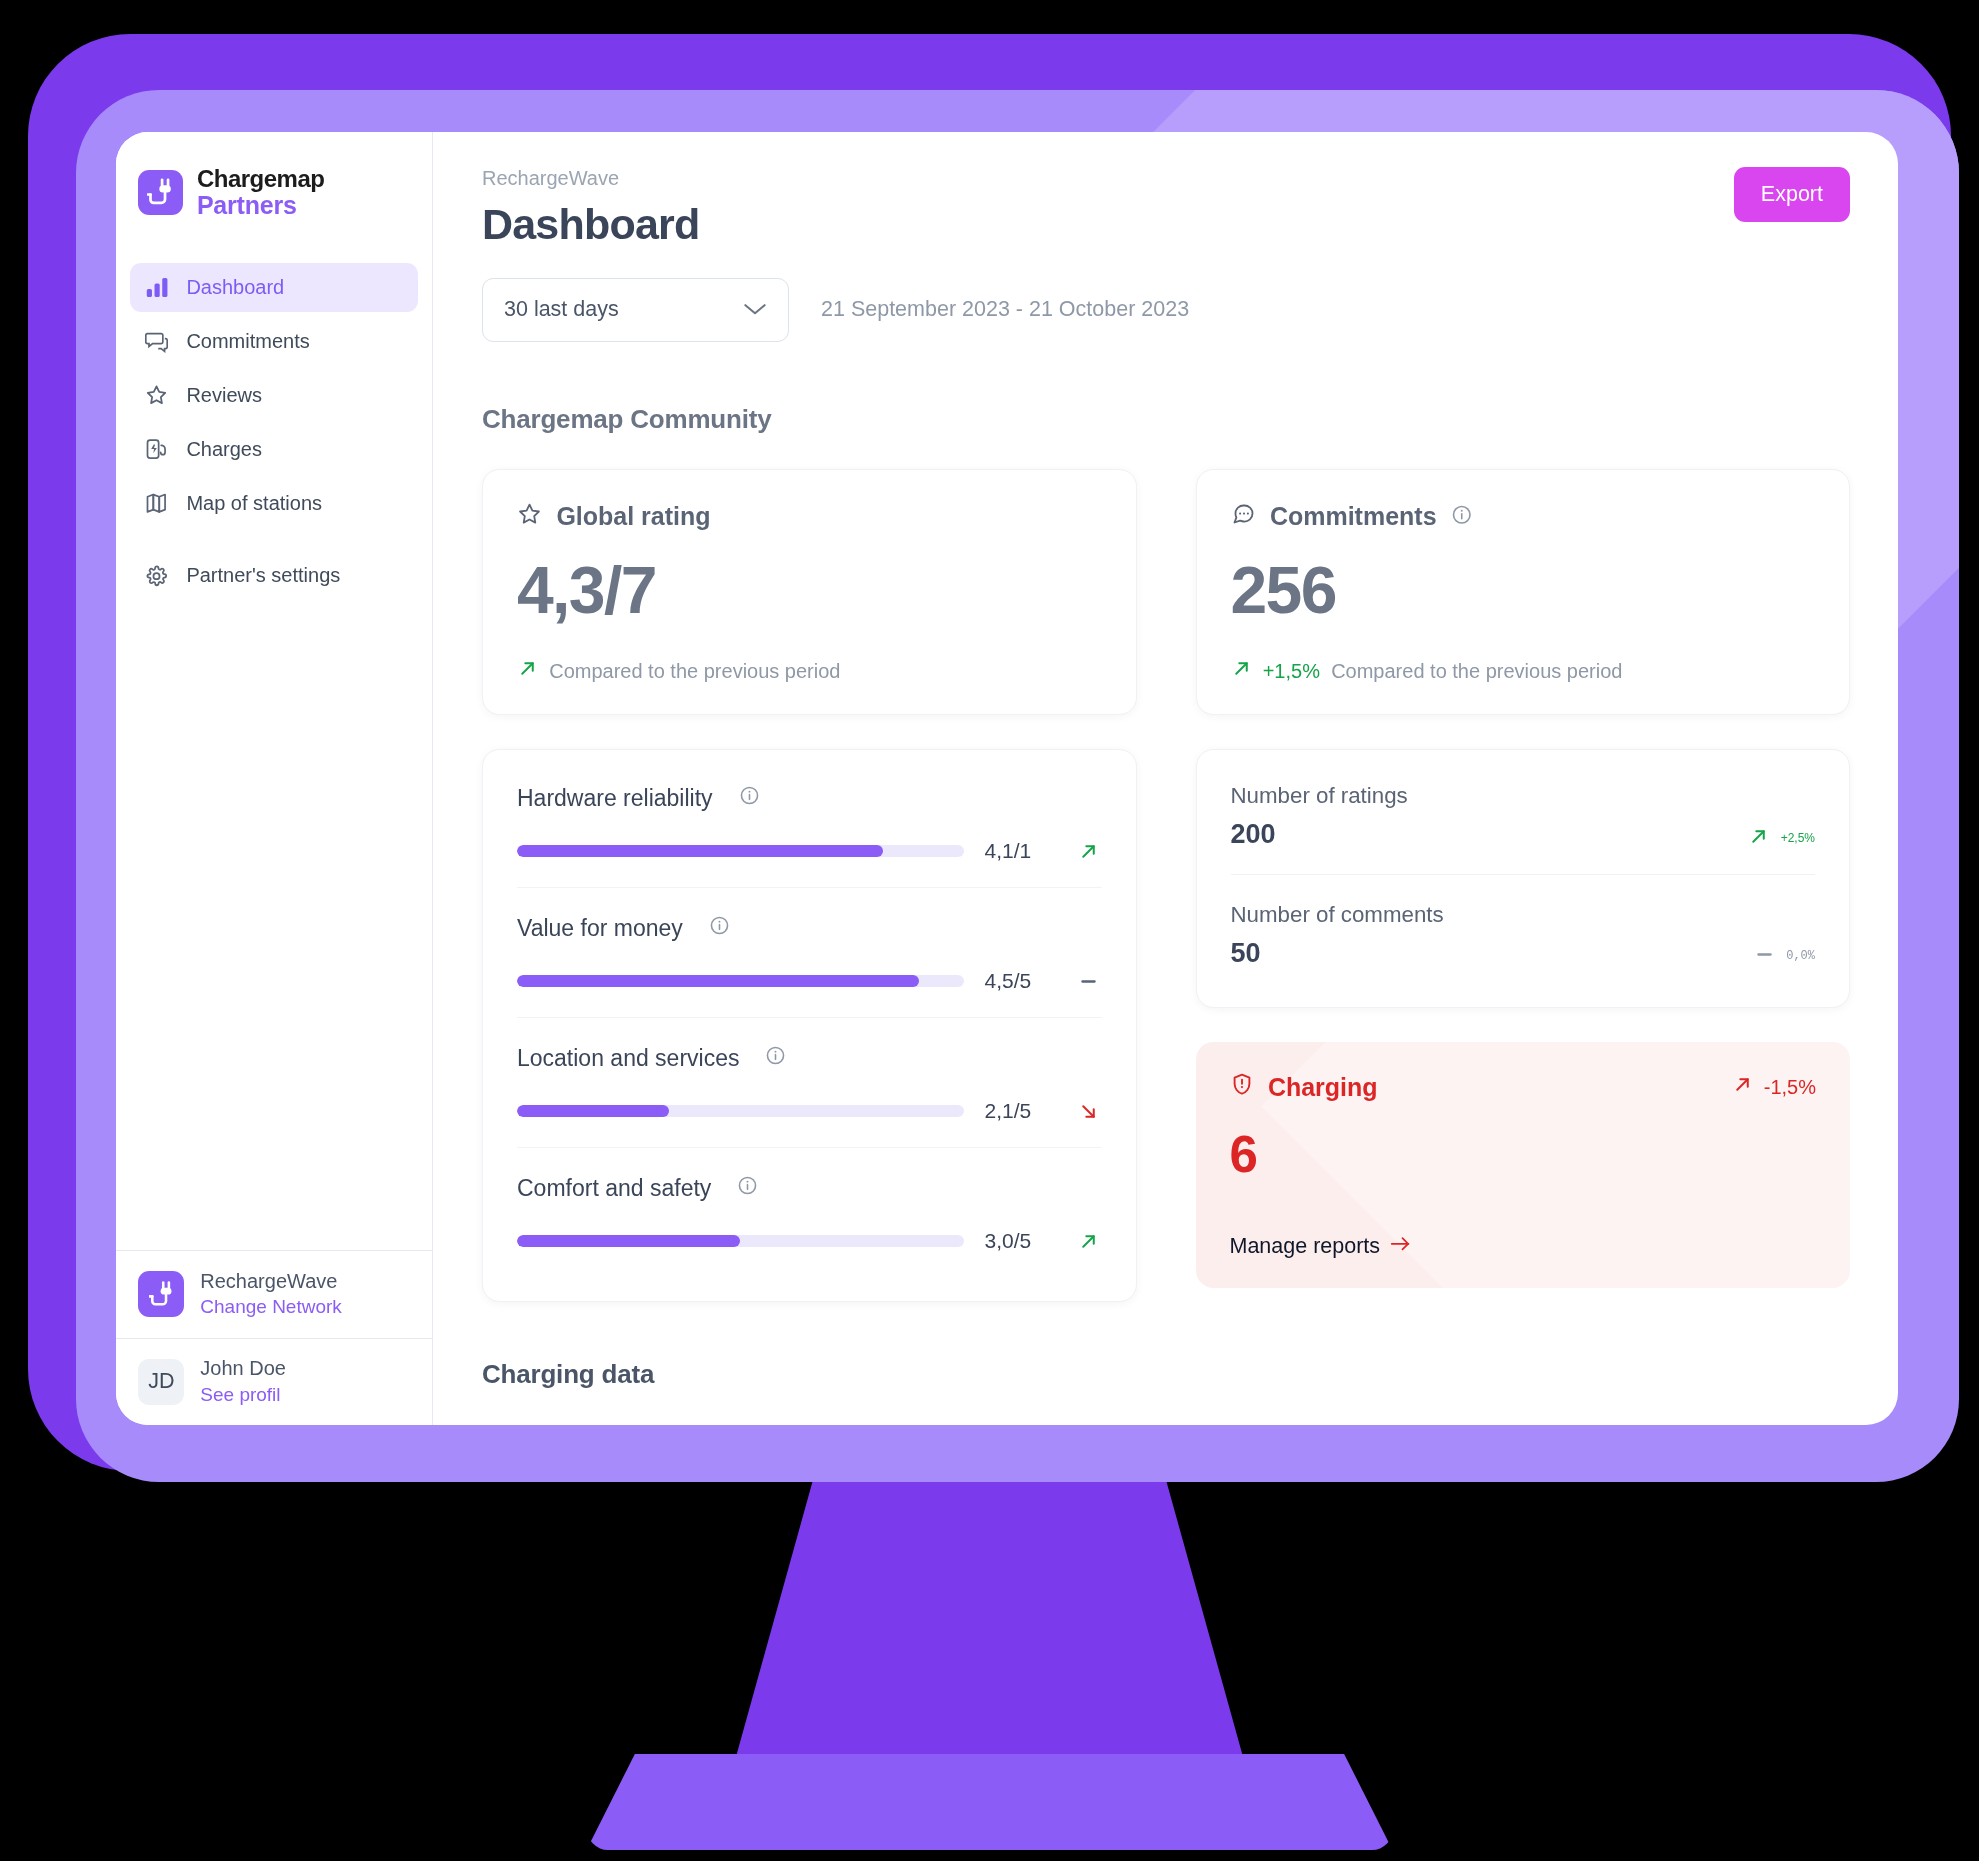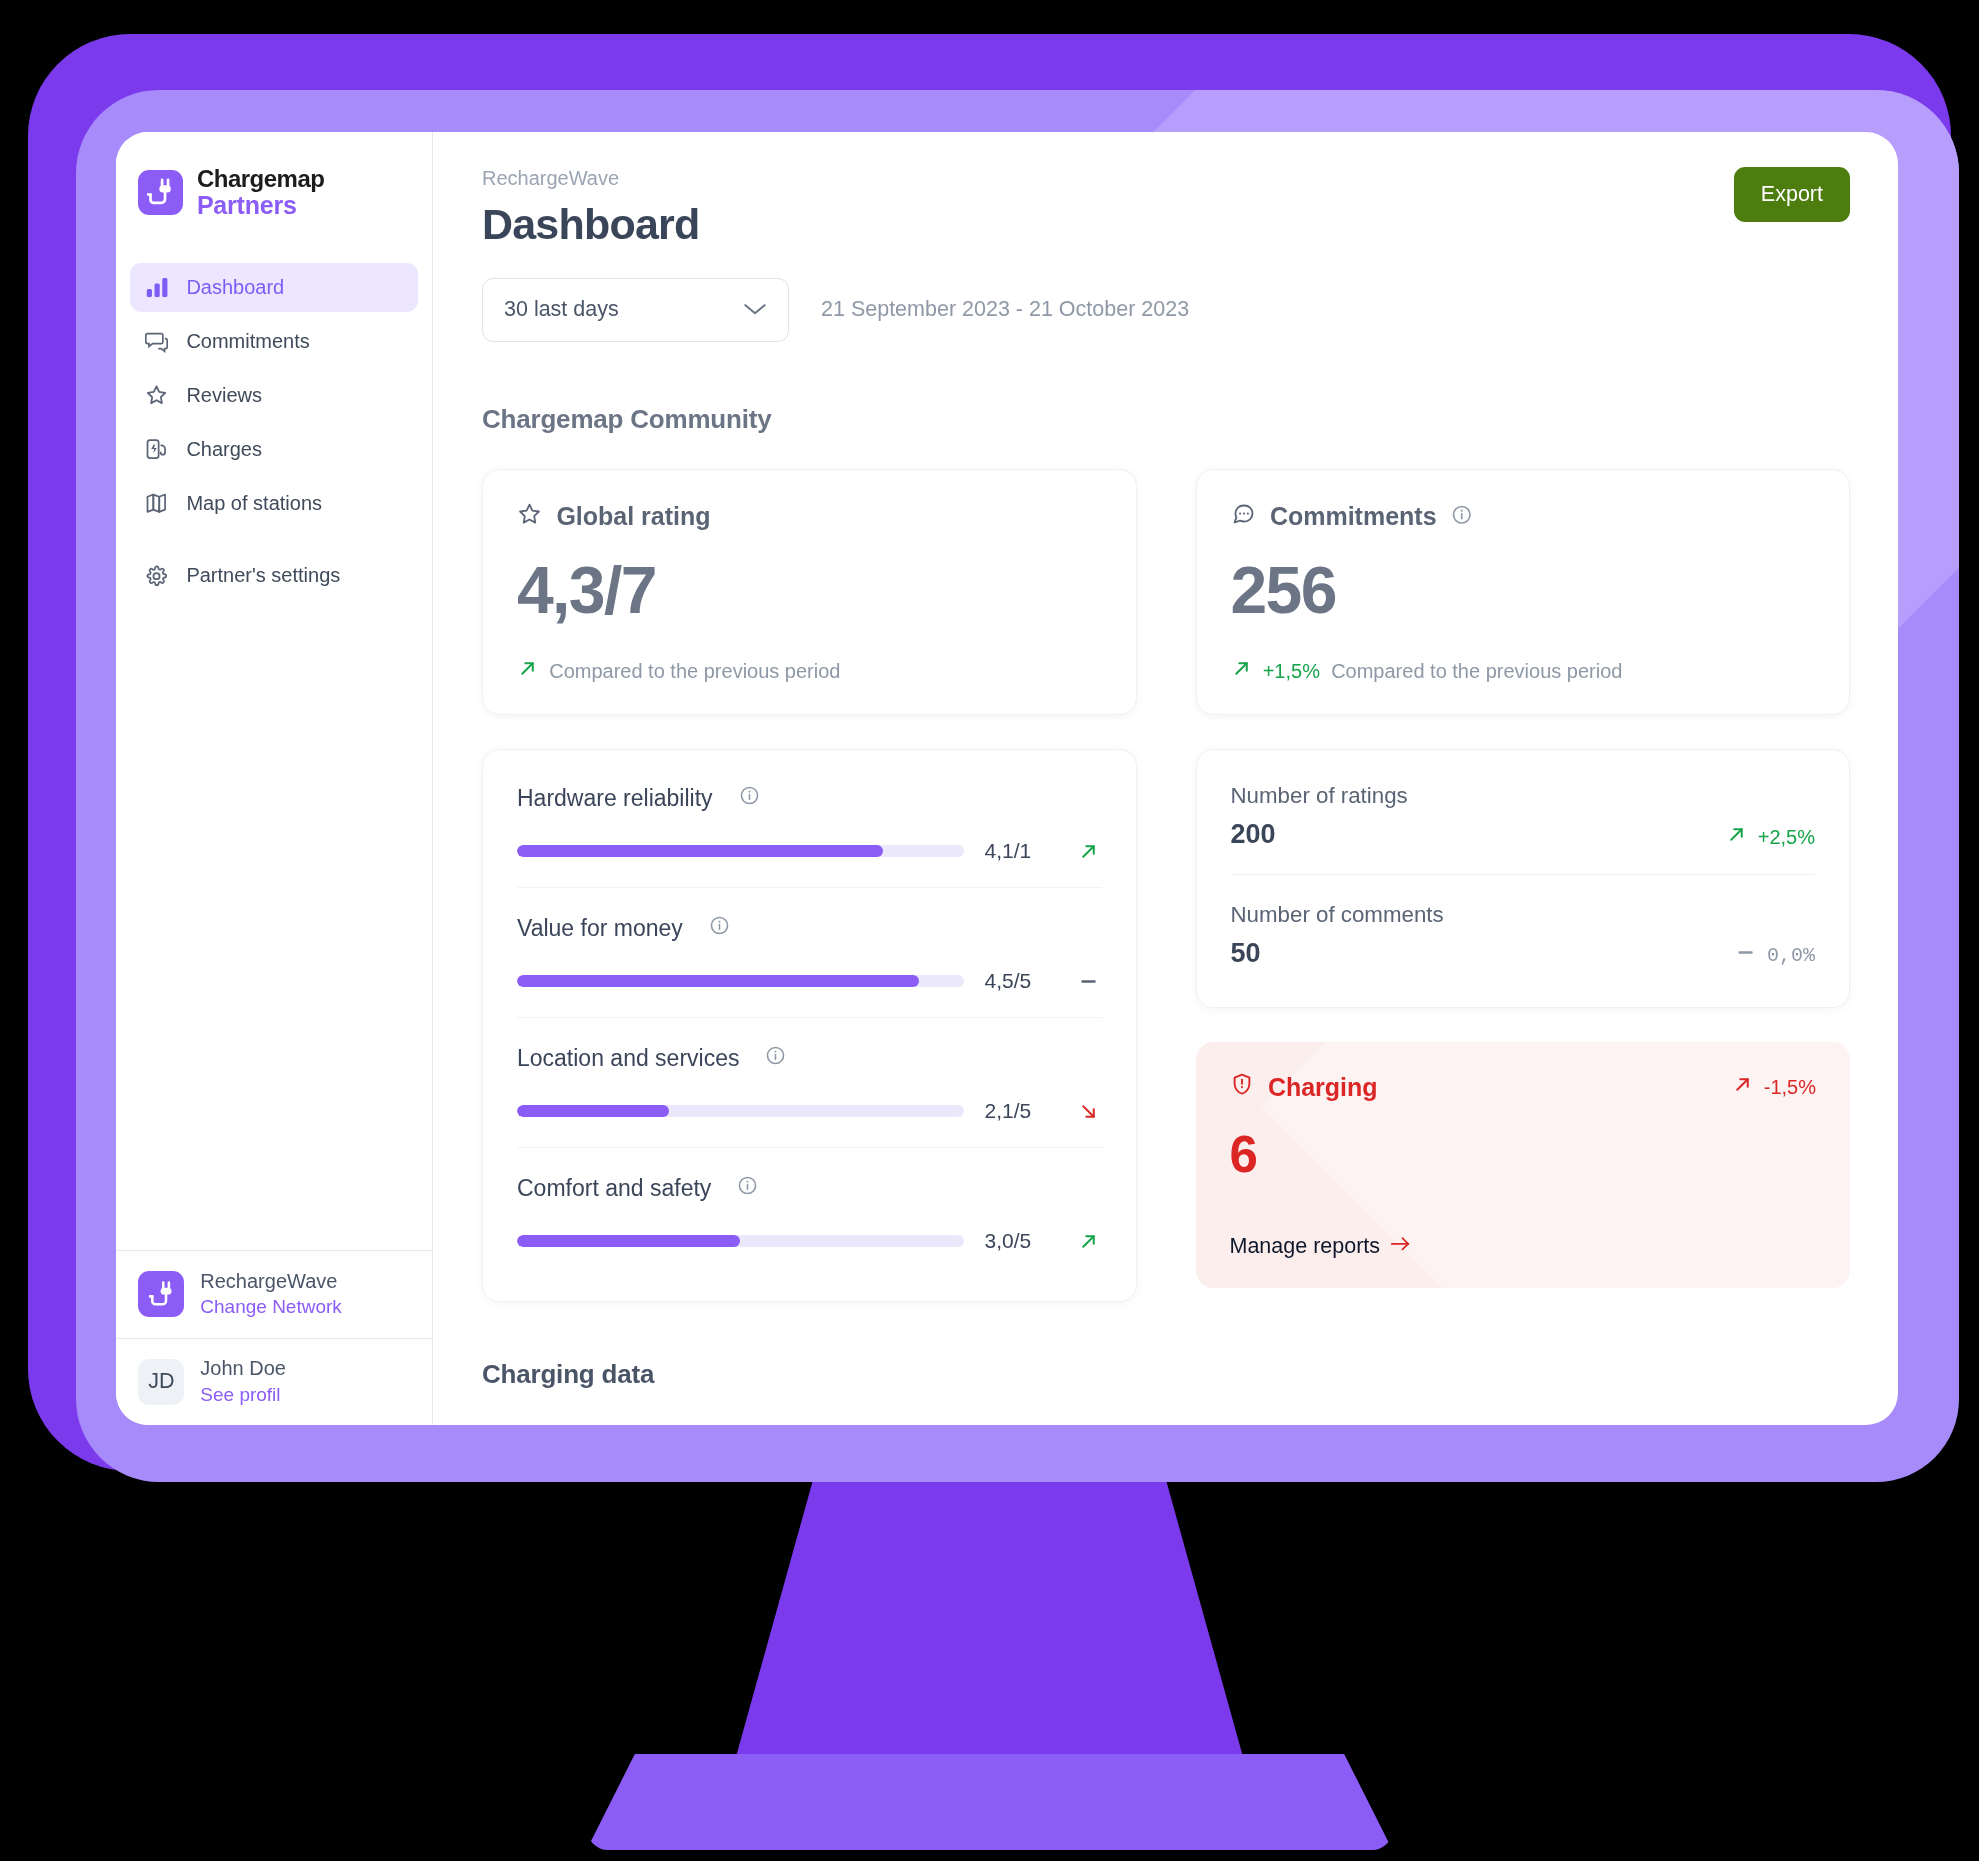--- a/index.html
+++ b/index.html
@@ -47,21 +47,21 @@
   .side-row .av{width:46px;height:46px;border-radius:11.2px;flex:0 0 46px;position:relative;}
   .av.brand{background:#8b5cf6;}
   .av.initials{background:#eef1f6;color:#3f4a5a;font-size:21.5px;display:flex;align-items:center;justify-content:center;font-weight:400;}
   .side-row .t1{font-size:20px;color:#4a5568;line-height:1.25;}
   .side-row .t2{font-size:19px;color:#8b5cf6;line-height:1.3;margin-top:1.6px;}
 
   
   .main{flex:1;padding:35px 48px 0 49px;overflow:hidden;position:relative;}
   .crumb{font-size:20px;color:#9aa4b2;}
   .page-title{font-size:43px;font-weight:700;color:#3b4559;letter-spacing:-0.8px;margin-top:9.6px;}
-  .export-btn{position:absolute;right:48px;top:35px;background:#4d7c0f;color:#fff;
+  .export-btn{position:absolute;right:48px;top:35px;background:#d946ef;color:#fff;
     border:none;border-radius:11.2px;padding:15px 27px;font-size:21.5px;cursor:pointer;
     font-family:inherit;}
 
   .filters{display:flex;align-items:center;gap:32px;margin-top:29px;}
   .select{width:263px;height:62px;border:0.8px solid #dbe3ec;border-radius:11.2px;
     display:flex;align-items:center;justify-content:space-between;padding:0 21px;
     font-size:21.5px;color:#4a5568;cursor:pointer;background:#fff;}
   .daterange{font-size:21.5px;color:#8e98a6;}
 
   .section-title{font-size:26px;font-weight:700;color:#6b7585;margin-top:62px;letter-spacing:-0.2px;}
@@ -87,21 +87,21 @@
   .fill{height:100%;border-radius:7.2px;background:#8b5cf6;}
   .rval{font-size:21px;color:#3b4559;width:69px;text-align:left;}
   .rtrend{width:27px;display:flex;justify-content:center;}
 
   .stat-card{padding:6.4px 34px 14.4px;}
   .srow{padding:27px 0 24px;border-bottom:0.8px solid #eef2f7;}
   .srow:last-child{border-bottom:none;}
   .sname{font-size:22.3px;color:#5a6475;}
   .sbottom{display:flex;align-items:flex-end;justify-content:space-between;margin-top:9.6px;}
   .snum{font-size:27px;font-weight:700;color:#3b4559;}
-  .sdelta{display:flex;align-items:center;gap:11.2px;font-size:20px;}
+  .sdelta{display:flex;align-items:center;gap:11.2px;font-size:12px;}
   .sdelta.up{color:#16a34a;}
   .sdelta.flat{color:#8e98a6;font-family:Liberation Mono, monospace;}
 
   .report-card{background:#fdeeee;border-radius:17.6px;padding:30px 34px 29px;position:relative;overflow:hidden;}
   .report-gloss{position:absolute;right:-144px;top:-239px;width:607px;height:607px;
     background:rgba(255,255,255,.30);transform:rotate(45deg);}
   .report-top{display:flex;align-items:center;justify-content:space-between;position:relative;}
   .report-hd{display:flex;align-items:center;gap:14.4px;font-size:25px;font-weight:700;color:#dc2626;}
   .report-delta{display:flex;align-items:center;gap:11.2px;font-size:20px;color:#dc2626;}
   .report-num{font-size:51px;font-weight:700;color:#dc2626;margin-top:27px;line-height:1;position:relative;}

